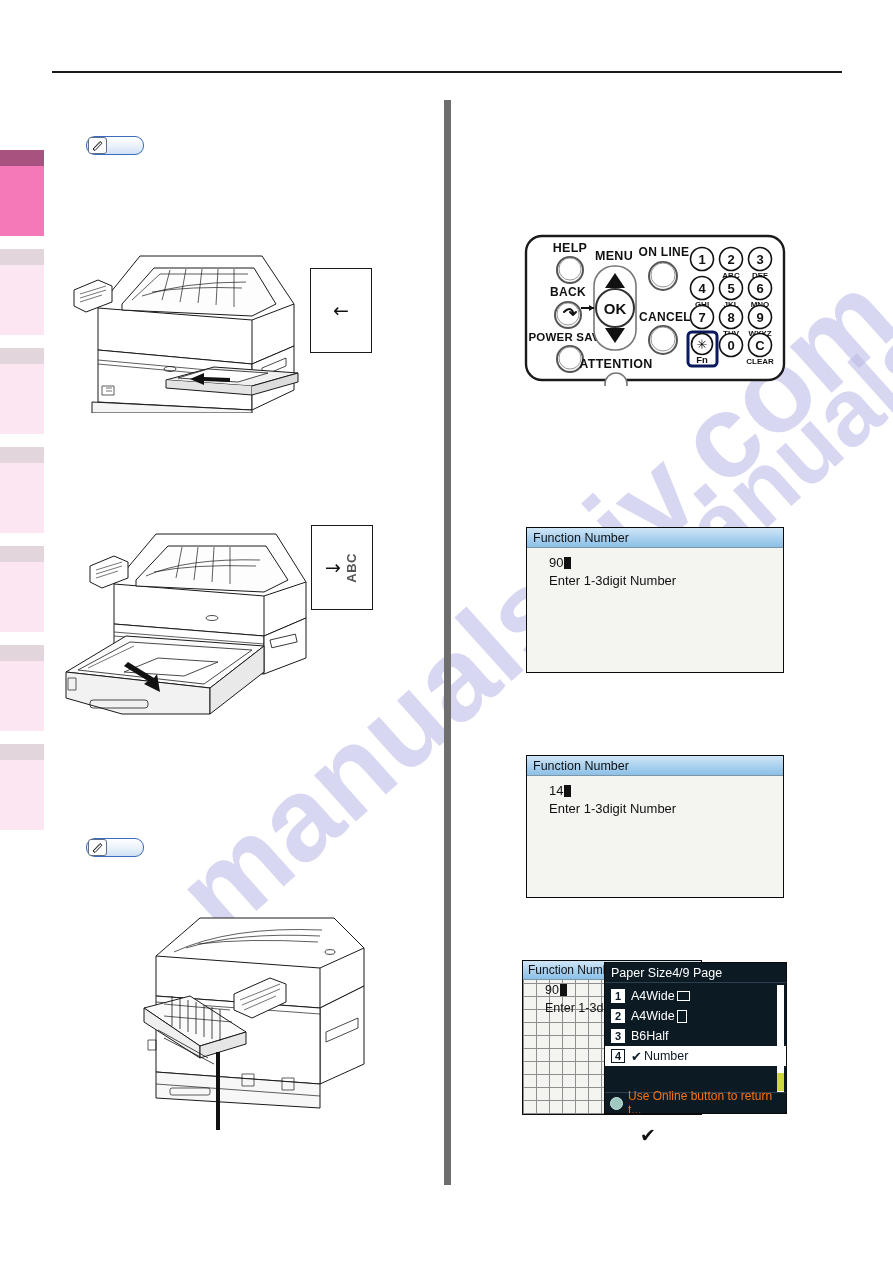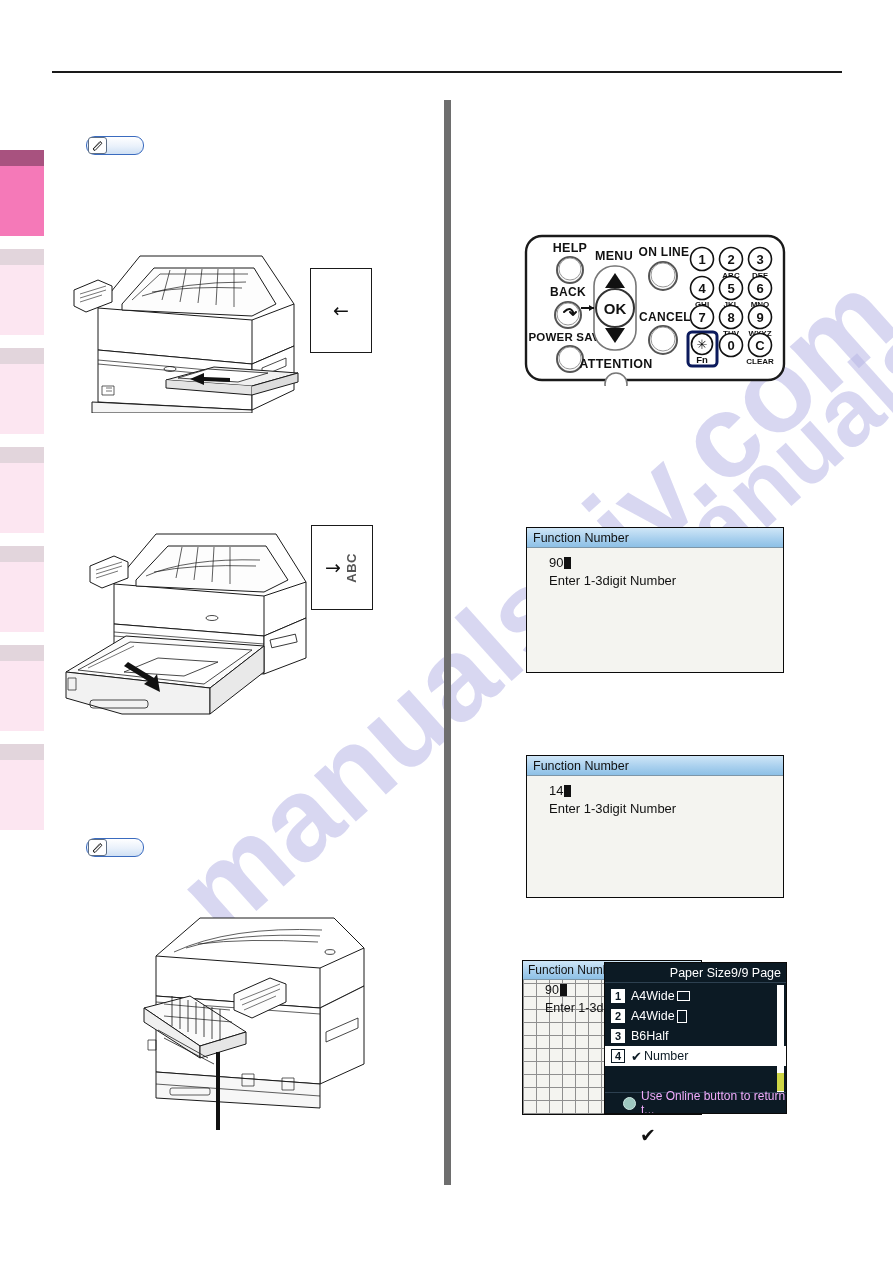--- a/index.html
+++ b/index.html
@@ -136,21 +136,21 @@
   }
   .menu-back-l1{position:absolute;left:22px;top:22px;font-size:12.5px;color:#111;white-space:nowrap;}
   .menu-back-l2{position:absolute;left:22px;top:40px;font-size:12.5px;color:#111;white-space:nowrap;}
 
   .menu-front{
     position:absolute;left:82px;top:2px;width:183px;height:152px;
     background:#0c1a24;border:1.5px solid #0a0a0a;box-sizing:border-box;
     color:#ffffff;overflow:hidden;
   }
   .mf-head{
-    height:19px;display:flex;align-items:center;justify-content:flex-end;
+    height:19px;display:flex;align-items:center;justify-content:flex-start;
     padding:0 5px 0 6px;font-size:12.5px;color:#ffffff;
     border-bottom:1px solid #2d4050;
   }
   .mf-list{padding:3px 0 0 0;}
   .mf-row{
     display:flex;align-items:center;height:20px;padding-left:6px;
     font-size:12.5px;color:#ffffff;
   }
   .mf-row.sel{background:#ffffff;color:#0c1a24;}
   .mf-row.sel .mf-num{background:#ffffff;color:#0c1a24;border:1px solid #0c1a24;}
@@ -164,22 +164,22 @@
   .mf-landscape{
     display:inline-block;width:11px;height:8px;border:1.4px solid currentColor;
     margin-left:2px;vertical-align:1px;
   }
   .mf-portrait{
     display:inline-block;width:8px;height:11px;border:1.4px solid currentColor;
     margin-left:2px;vertical-align:-1px;
   }
   .mf-foot{
     position:absolute;left:0;bottom:0;width:100%;height:21px;
-    display:flex;align-items:center;padding-left:18px;
-    font-size:12px;color:#f0abfc;border-top:1px solid #2d4050;
+    display:flex;align-items:center;padding-left:5px;
+    font-size:12px;color:#f97316;border-top:1px solid #2d4050;
     box-sizing:border-box;
   }
   .mf-dot{
     width:11px;height:11px;border-radius:50%;
     background:#9ec8c0;border:1px solid #cfe8e3;margin-right:5px;flex:0 0 auto;
   }
   .mf-scroll{
     position:absolute;right:2px;top:22px;width:7px;height:108px;background:#ffffff;
   }
   .mf-scroll-thumb{position:absolute;right:2px;bottom:22px;width:7px;height:18px;background:#cfd646;}
@@ -520,21 +520,21 @@
   <div class="menu-stack">
     <div class="menu-back">
       <div class="menu-back-title">Function Number</div>
       <div class="menu-back-l1"><span>90</span><span class="caret"></span></div>
       <div class="menu-back-l2">Enter 1-3digi</div>
     </div>
 
     <div class="menu-front">
       <div class="mf-head">
         <span>Paper Size</span>
-        <span>9/9 Page</span>
+        <span>4/9 Page</span>
       </div>
       <div class="mf-list">
         <div class="mf-row">
           <span class="mf-num">1</span>
           <span>A4Wide</span>
           <span class="mf-landscape"></span>
         </div>
         <div class="mf-row">
           <span class="mf-num">2</span>
           <span>A4Wide</span>

